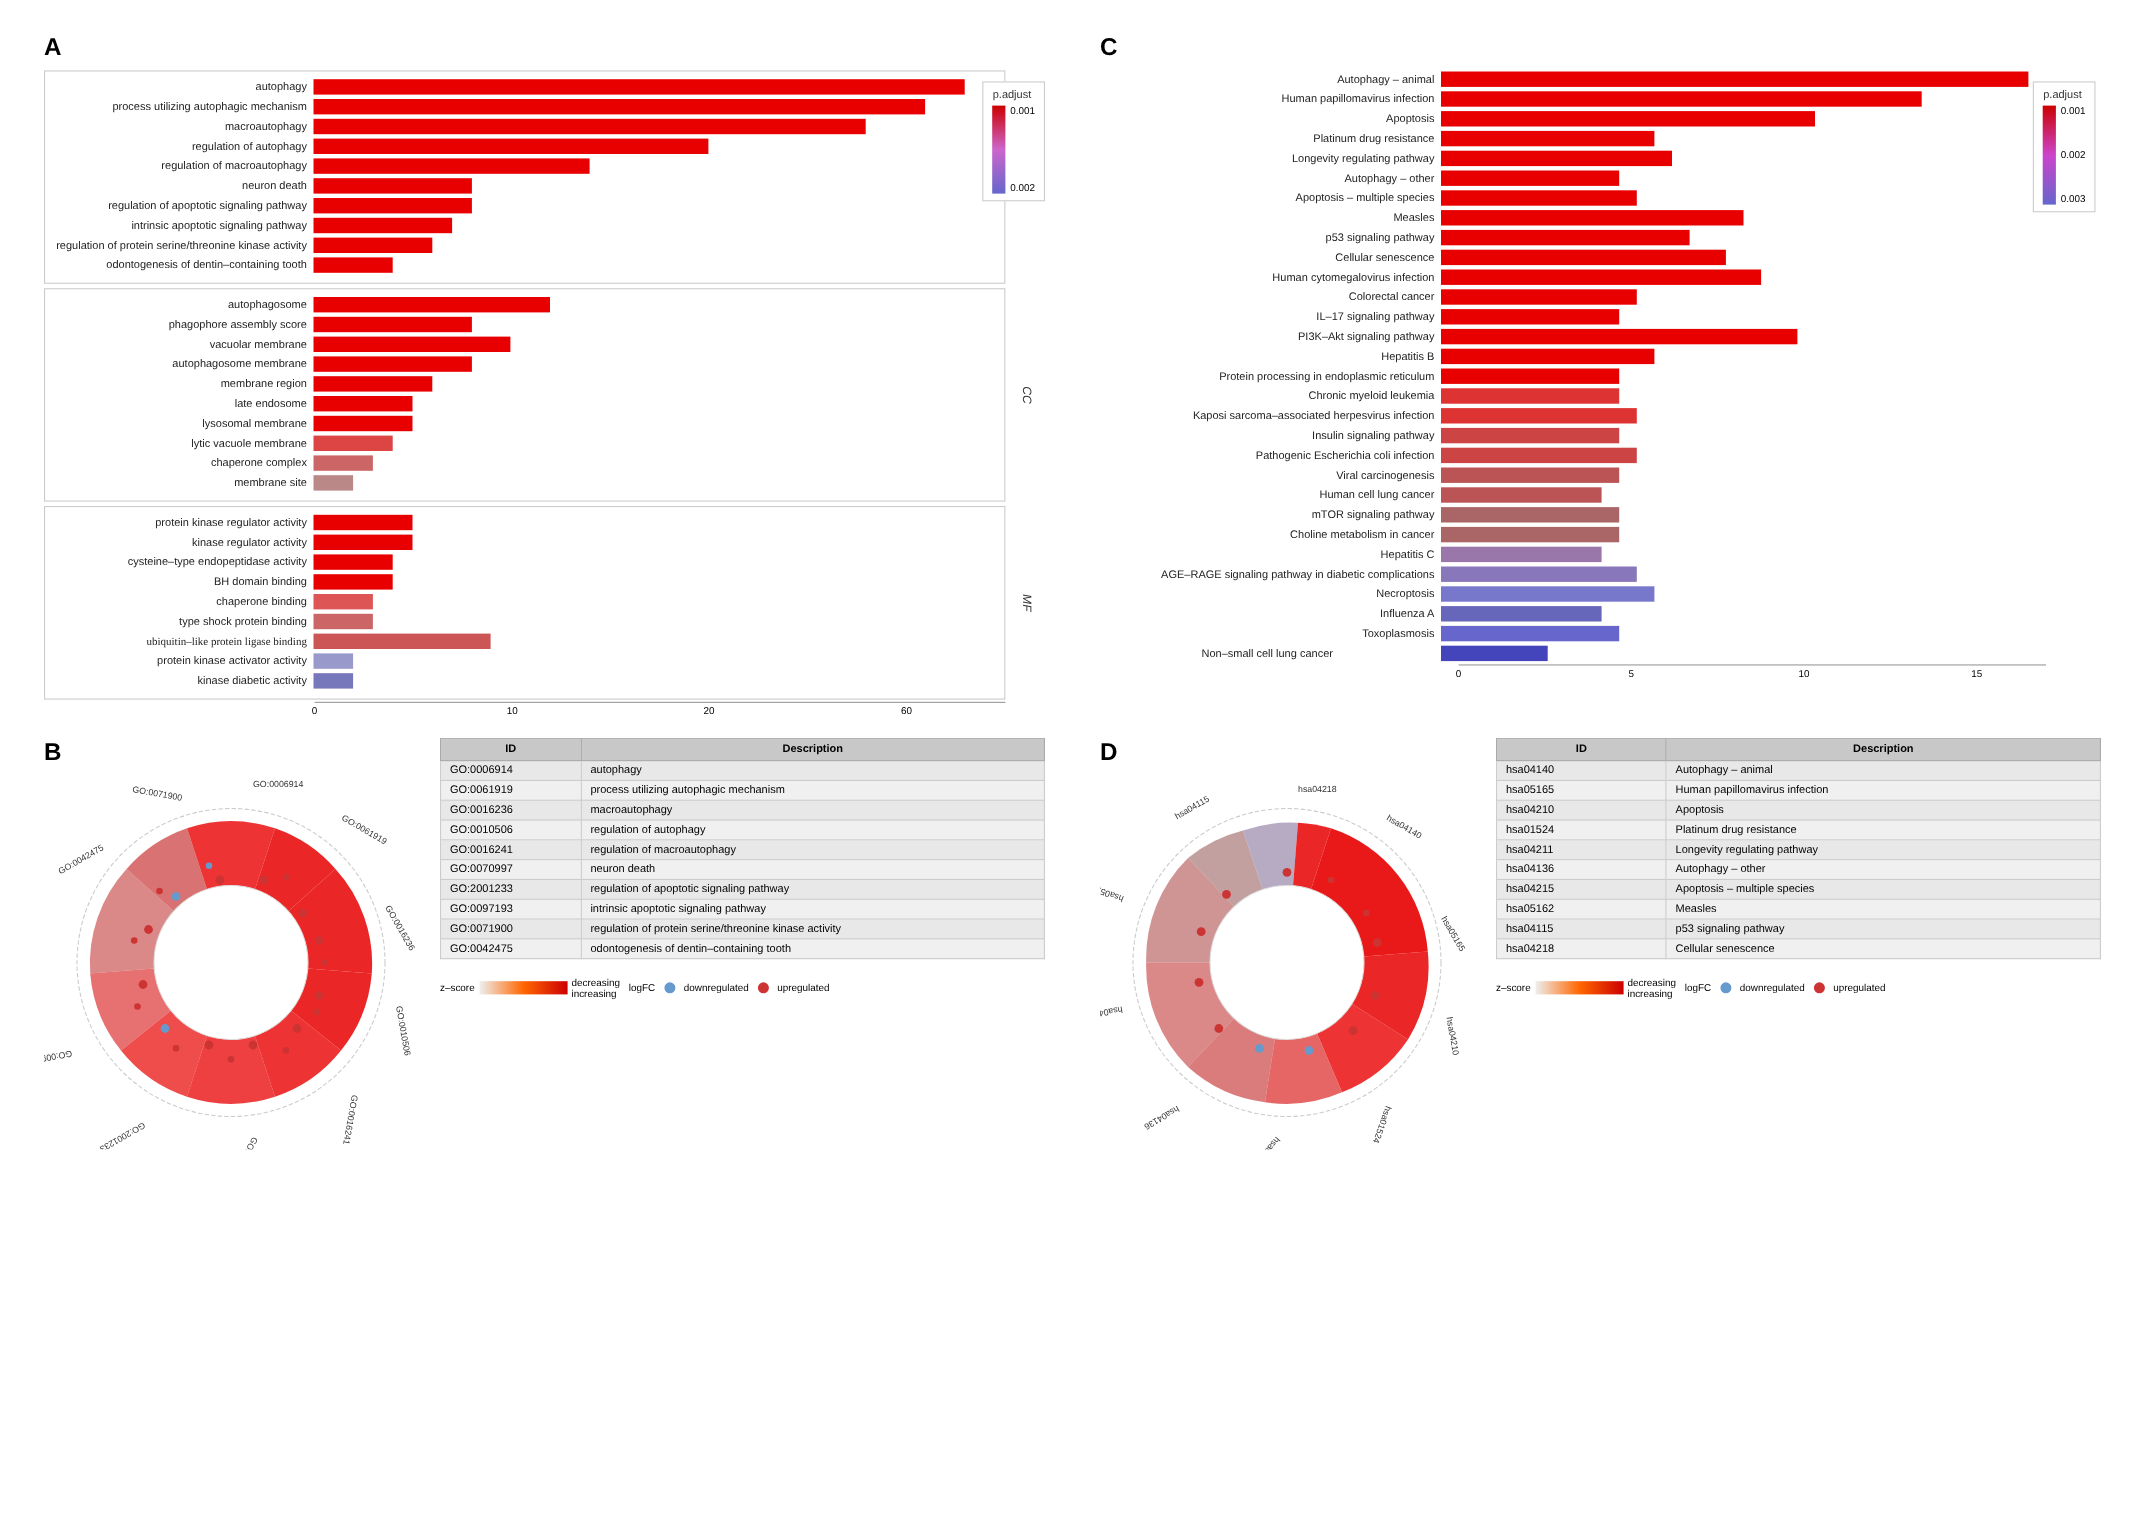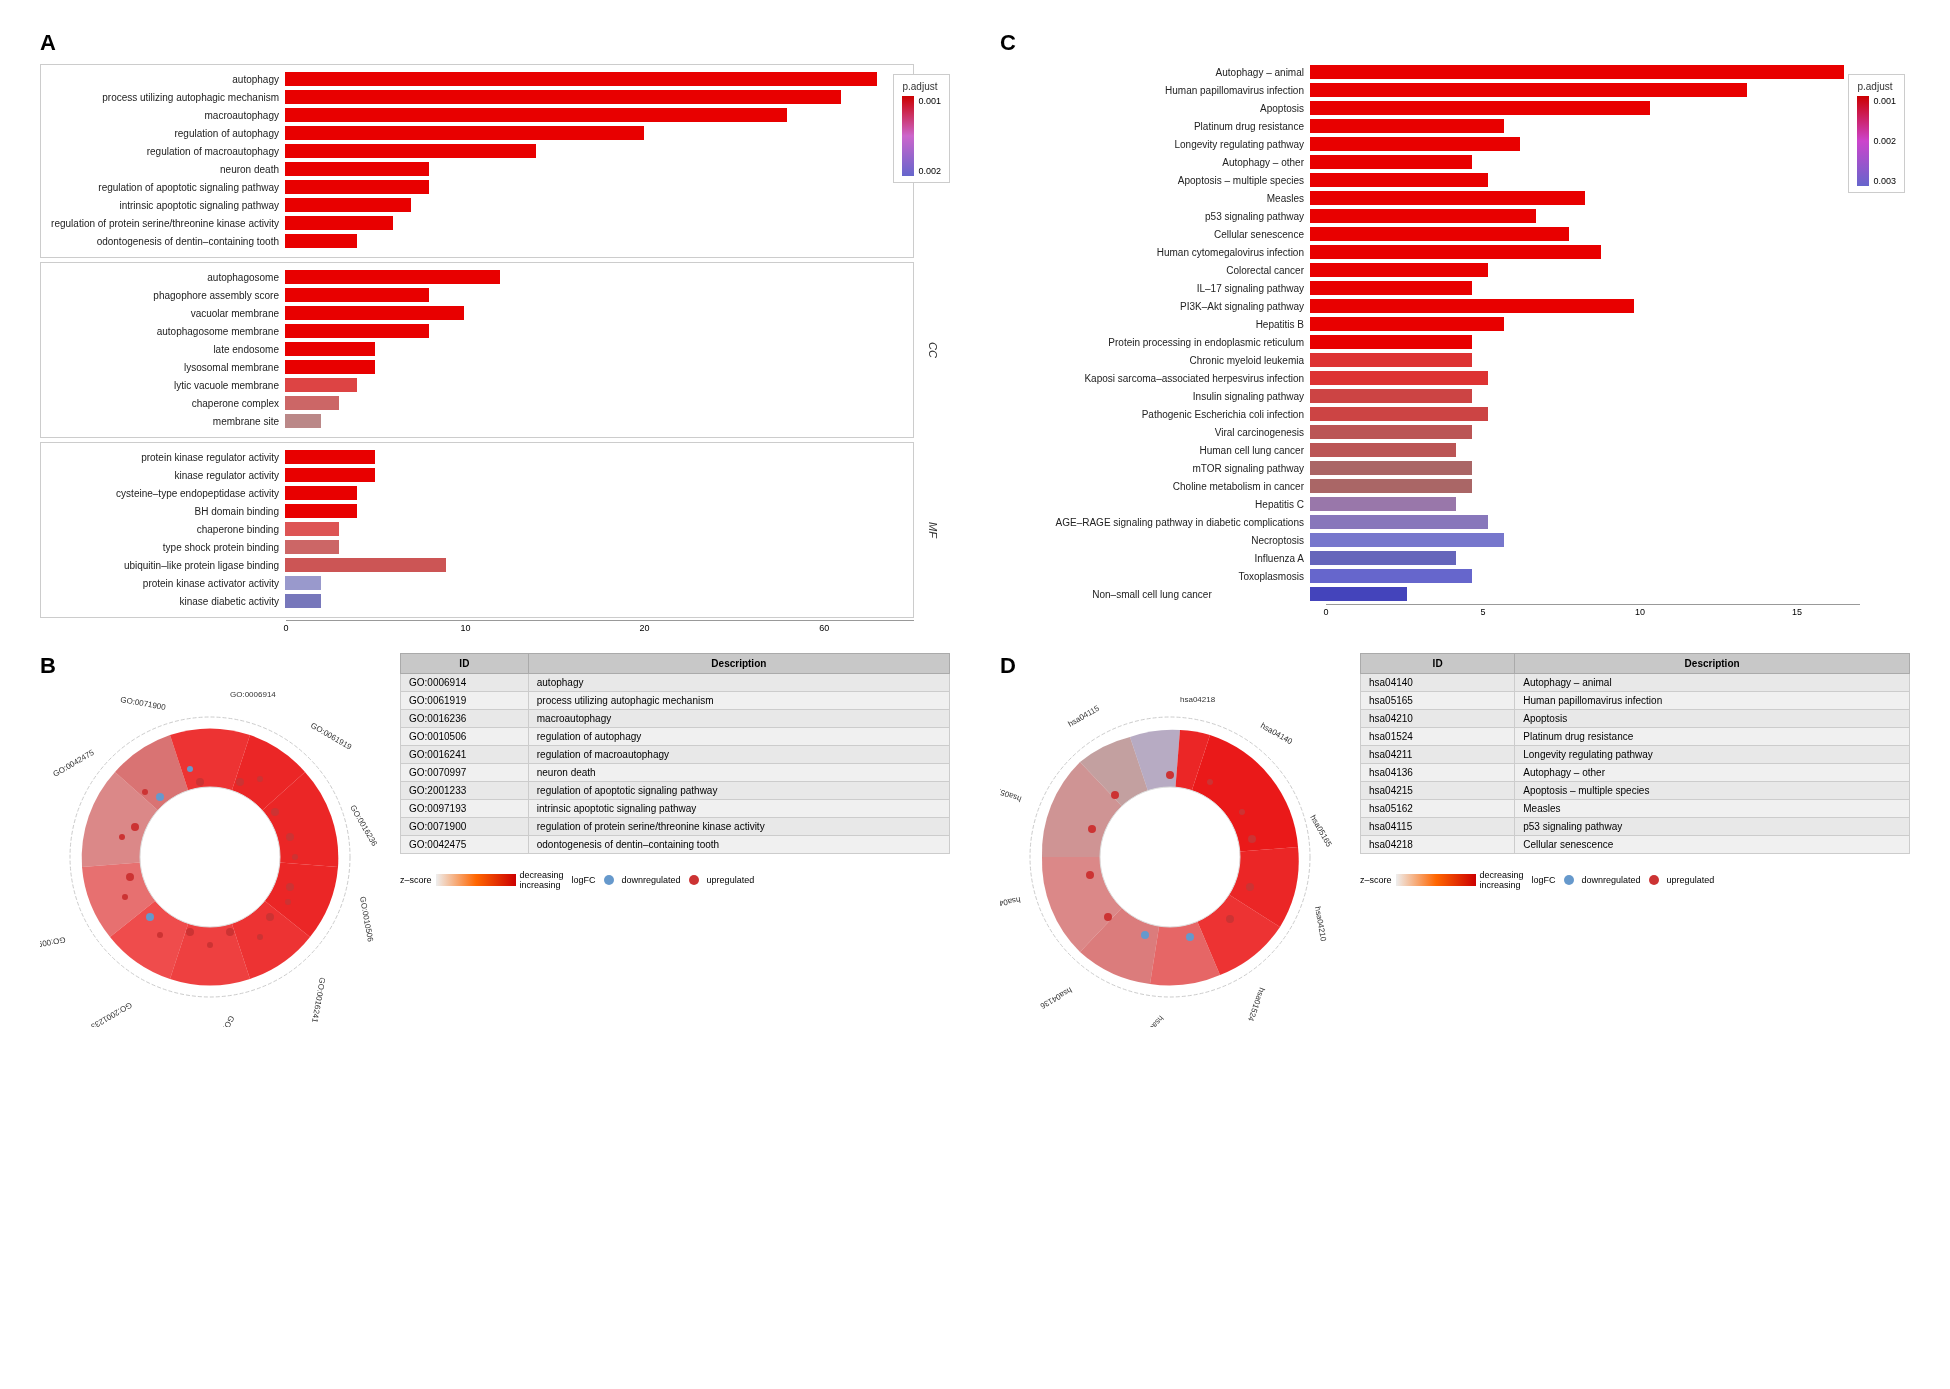--- a/index.html
+++ b/index.html
@@ -255,20 +255,26 @@
                   <div class="bar" style="width: 28.5714%; background-color: rgb(232, 0, 0);"></div>
                 </div>
               </div>
               <div class="bar-row">
                 <div class="bar-label" style="min-width: 240px;">autophagosome membrane</div>
                 <div class="bar-container">
                   <div class="bar" style="width: 22.8571%; background-color: rgb(232, 0, 0);"></div>
                 </div>
               </div>
               <div class="bar-row">
+                <div class="bar-label" style="min-width: 240px;">membrane region</div>
+                <div class="bar-container">
+                  <div class="bar" style="width: 17.1429%; background-color: rgb(232, 0, 0);"></div>
+                </div>
+              </div>
+              <div class="bar-row">
                 <div class="bar-label" style="min-width: 240px;">late endosome</div>
                 <div class="bar-container">
                   <div class="bar" style="width: 14.2857%; background-color: rgb(232, 0, 0);"></div>
                 </div>
               </div>
               <div class="bar-row">
                 <div class="bar-label" style="min-width: 240px;">lysosomal membrane</div>
                 <div class="bar-container">
                   <div class="bar" style="width: 14.2857%; background-color: rgb(232, 0, 0);"></div>
                 </div>
@@ -327,21 +333,21 @@
                   <div class="bar" style="width: 8.57143%; background-color: rgb(221, 85, 85);"></div>
                 </div>
               </div>
               <div class="bar-row">
                 <div class="bar-label" style="min-width: 240px;">type shock protein binding</div>
                 <div class="bar-container">
                   <div class="bar" style="width: 8.57143%; background-color: rgb(204, 102, 102);"></div>
                 </div>
               </div>
               <div class="bar-row">
-                <div class="bar-label" style="min-width: 240px;">ubiquitin–like protein ligase binding</div>
+                <div class="bar-label" style="min-width: 240px; font-family: Liberation Serif, serif;">ubiquitin–like protein ligase binding</div>
                 <div class="bar-container">
                   <div class="bar" style="width: 25.7143%; background-color: rgb(204, 85, 85);"></div>
                 </div>
               </div>
               <div class="bar-row">
                 <div class="bar-label" style="min-width: 240px;">protein kinase activator activity</div>
                 <div class="bar-container">
                   <div class="bar" style="width: 5.71429%; background-color: rgb(153, 153, 204);"></div>
                 </div>
               </div>

